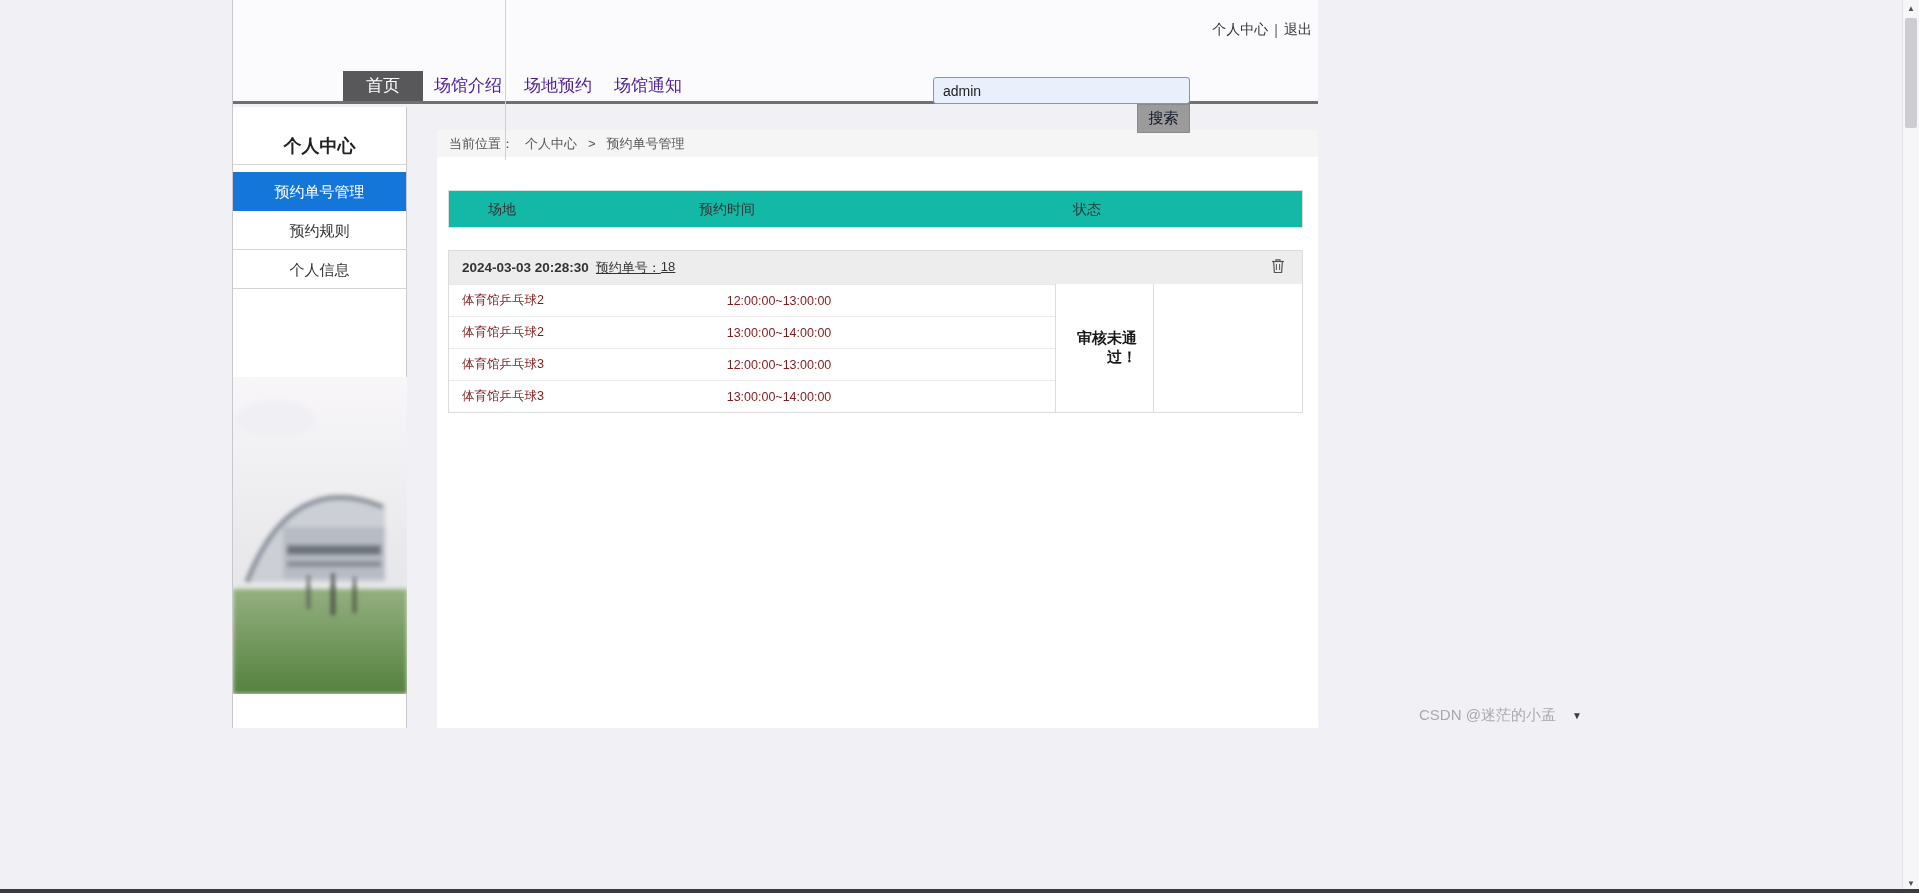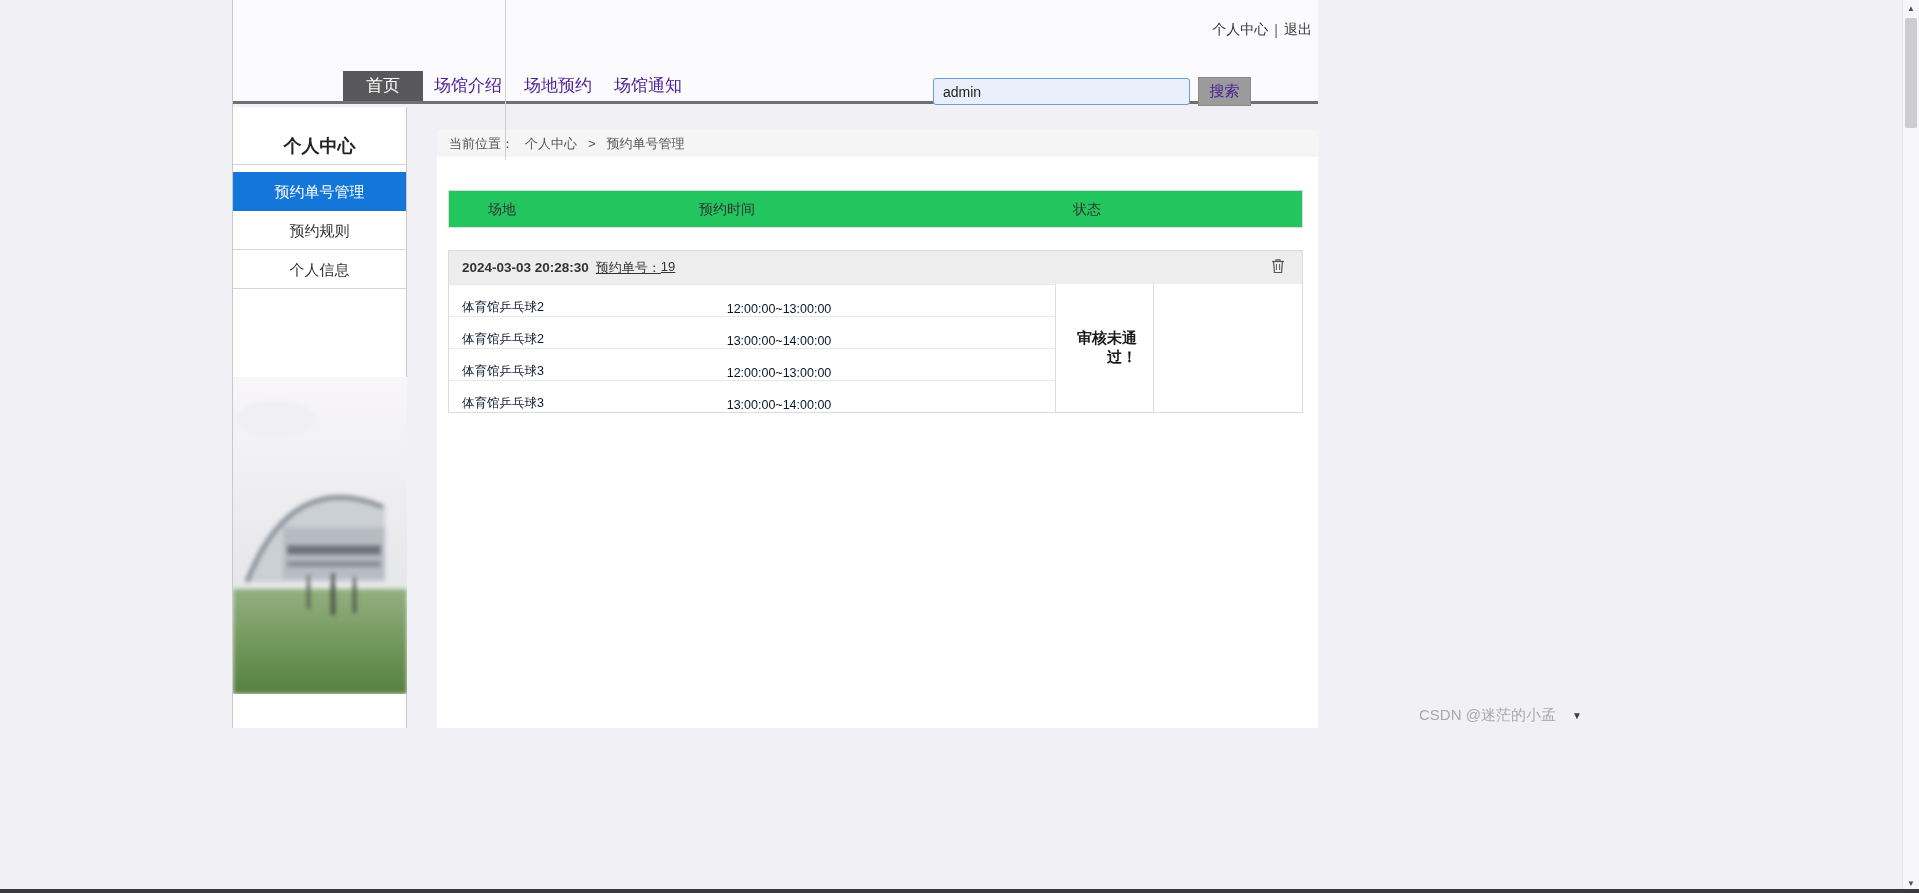--- a/index.html
+++ b/index.html
@@ -14,51 +14,51 @@
   
   .site-header { position:absolute; left:232px; top:0; width:1086px; height:104px; background:#fbfbfd; border-bottom:3px solid #707070; z-index:2; }
   .topbar-links { position:absolute; top:21px; right:6px; font-size:14px; color:#333; display:flex; gap:6px; align-items:center; }
   .topbar-links a { color:#333; text-decoration:none; cursor:pointer; }
   .topbar-sep { color:#666; }
 
   .main-nav { position:absolute; left:111px; bottom:0; display:flex; align-items:flex-end;justify-content:space-between; }
   .tab { display:block; height:30px; line-height:30px; padding:0 11px; font-size:17px; color:#4c1d95; text-decoration:none; cursor:pointer; }
   .tab.active { background:#58585a; color:#fff; padding:0 23px; }
 
-  .search-box { position:absolute; left:701px; top:77px; display:flex; align-items:center; }
+  .search-box { position:absolute; left:701px; top:77px; display:flex; align-items:flex-end;flex-direction:column; }
   .search-input { width:257px; height:27px; background:#e9f0fb; border:1px solid #6b9bd2; border-radius:3px; font-size:14px; padding:0 9px; color:#222; font-family:inherit; }
-  .search-button { width:53px; height:29px; margin-left:8px; background:#9b9b9b; border:1px solid #8a8a8a; color:#4c1d95; font-size:15px; cursor:pointer; font-family:inherit; }
+  .search-button { width:53px; height:29px; margin-left:8px; background:#9b9b9b; border:1px solid #8a8a8a; color:#0f172a; font-size:15px; cursor:pointer; font-family:inherit; }
 
   
   .sidebar { position:absolute; left:233px; top:107px; width:174px; height:621px; background:#fff; border-right:1px solid #c9c9cd; z-index:1; }
   .sidebar-title { margin-top:21px; height:37px; line-height:37px; text-align:center; font-size:18px; font-weight:bold; color:#222; border-bottom:1px solid #d5d5d8; }
   .sidebar-menu { margin-top:7px; }
   .menu-item { height:39px; line-height:39px; text-align:center; font-size:15px; color:#333; border-bottom:1px solid #d5d5d8; cursor:pointer; }
   .menu-item.active { background:#1576d9; color:#fff; border-bottom:1px solid #1576d9; }
   .sidebar-photo { position:absolute; left:0; top:270px; width:174px; height:317px; }
 
   
   .main-panel { position:absolute; left:437px; top:130px; width:881px; height:598px; background:#fff; z-index:1; }
   .breadcrumb { height:27px; background:#f5f5f6; display:flex; align-items:center; padding-left:12px; font-size:13px; color:#555; gap:11px; }
   .breadcrumb a { color:#555; text-decoration:none; cursor:pointer; }
 
-  .table-header { position:absolute; left:11px; top:60px; width:855px; height:38px; background:#22c55e; border:1px solid #dcdcde; }
+  .table-header { position:absolute; left:11px; top:60px; width:855px; height:38px; background:#14b8a6; border:1px solid #dcdcde; }
   .table-header span { position:absolute; top:0; line-height:36px; font-size:14px; color:#333; }
   .th-venue { left:39px; }
   .th-time  { left:250px; }
   .th-status{ left:624px; }
 
   .group-box { position:absolute; left:11px; top:120px; width:855px; border:1px solid #dcdcde; background:#fff; }
   .group-header { height:33px; background:#ededee; display:flex; align-items:center; padding:0 15px 0 13px; font-size:13px; color:#333; }
   .group-datetime { font-weight:bold; font-size:13.5px; }
   .group-order { margin-left:7px; display:flex;text-decoration:underline; }
   .trash-btn { margin-left:auto; background:none; border:none; cursor:pointer; padding:2px; display:flex; align-items:center; }
   .group-body { display:flex; }
   .rows-col { width:606px; }
-  .data-row { height:32px; display:flex; align-items:flex-end; border-top:1px solid #e9e9ea; font-size:12.5px; color:#0f172a; }
+  .data-row { height:32px; display:flex; align-items:center; border-top:1px solid #e9e9ea; font-size:12.5px; color:#7f1d1d; }
   .cell-venue { width:170px; padding-left:13px; }
   .cell-time { width:320px; text-align:center; }
   .status-col { width:99px; border-left:1px solid #dcdcde; border-right:1px solid #dcdcde; display:flex; align-items:center; justify-content:center; text-align:right; font-weight:bold; font-size:15px; line-height:1.25; color:#1a1a1a; padding:0 16px; }
   .filler-col { flex:1; }
 
   
   .watermark { position:absolute; left:1419px; top:706px; display:flex; align-items:center; gap:16px; font-size:15px; color:#a9a9ad; z-index:2; }
   .watermark .tri { font-size:10px; color:#3c3c3e; }
 
   .scrollbar { position:absolute; right:0; top:0; width:17px; height:893px; background:#f6f6f8; border-left:1px solid #e2e2e5; z-index:4; }
@@ -148,21 +148,21 @@
       <span class="th-venue">场地</span>
       <span class="th-time">预约时间</span>
       <span class="th-status">状态</span>
     </div>
 
     <div class="group-box">
       <div class="group-header">
         <span class="group-datetime">2024-03-03 20:28:30</span>
         <span class="group-order">
           <span>预约单号：</span>
-          <span>19</span>
+          <span>18</span>
         </span>
         <button class="trash-btn">
           <span>
             <svg width="14" height="16" viewBox="0 0 14 16" xmlns="http://www.w3.org/2000/svg">
               <path d="M1 3.5h12" stroke="#555" stroke-width="1.2" fill="none"></path>
               <path d="M5 3.5V1.8h4v1.7" stroke="#555" stroke-width="1.2" fill="none"></path>
               <path d="M2.6 3.5l.8 11h7.2l.8-11" stroke="#555" stroke-width="1.2" fill="none"></path>
               <path d="M5.4 6v6M8.6 6v6" stroke="#555" stroke-width="1"></path>
             </svg>
           </span>

